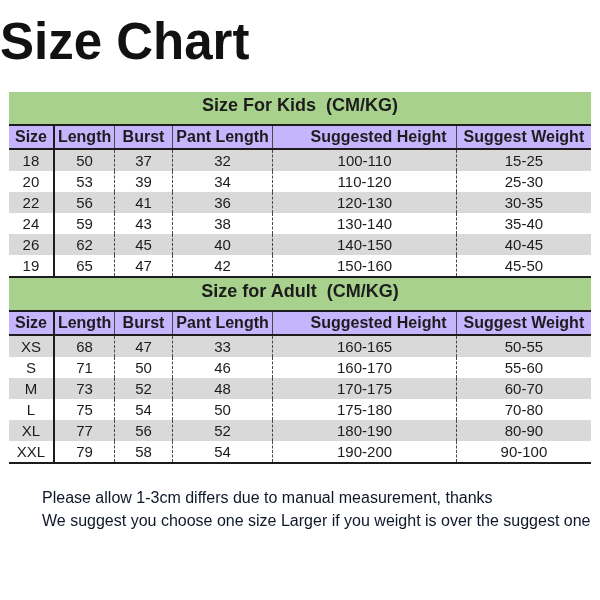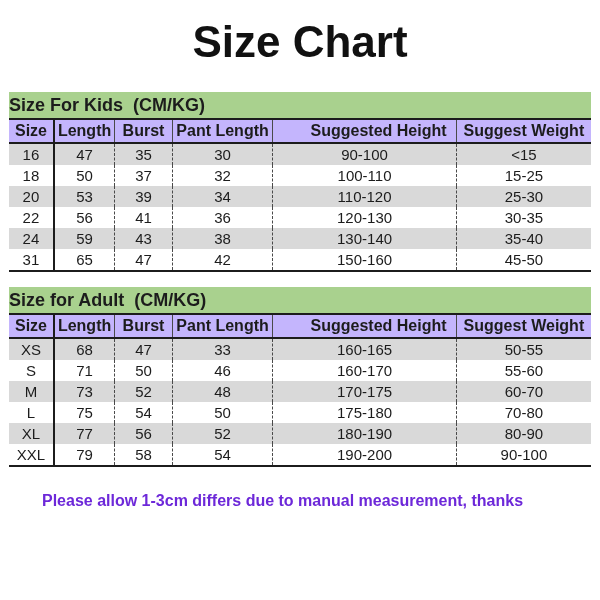--- a/index.html
+++ b/index.html
@@ -13,40 +13,41 @@
     position: relative;
     width: 600px;
     height: 600px;
     background: #ffffff;
     overflow: hidden;
   }
   .page-title {
     margin: 0;
     padding-top: 14px;
     height: 62px;
-    text-align: center;
-    font-size: 44px;
+    text-align: left;
+    font-size: 51px;
     line-height: 56px;
     font-weight: bold;
     letter-spacing: 0px;
     color: #111111;
   }
   .section-bar {
     width: 582px;
-    height: 26px;
+    height: 32px;
     margin: 0 auto;
     background: #a9d18e;
+    text-align: center;
     font-size: 18px;
     line-height: 26px;
     font-weight: bold;
     color: #1c1c1c;
     white-space: pre;
   }
   .kids-bar { margin-top: 16px; }
-  .adult-bar { margin-top: 15px; }
+  .adult-bar { }
   table.size-table {
     width: 582px;
     margin: 0 auto;
     border-collapse: collapse;
     table-layout: fixed;
   }
   table.size-table thead tr {
     border-top: 2px solid #1c1c1c;
     border-bottom: 2px solid #1c1c1c;
   }
@@ -81,22 +82,21 @@
   table.size-table th:nth-child(4) { width: 18.1%; margin-left: 24px; }
   table.size-table th:nth-child(5) { width: 28.4%; padding-left: 28px; }
   table.size-table th:nth-child(6) { width: 24.4%; }
   .notes {
     margin: 22px 0 0 42px;
   }
   .notes p {
     margin: 0;
     font-size: 16px;
     line-height: 23px;
-    color: #6d28d9;
-    font-weight: bold;
+    color: #0f172a;
   }
 </style>
 </head>
 <body>
 
 <div class="page">
 
   <h1 class="page-title">Size Chart</h1>
 
   <section>
@@ -107,28 +107,20 @@
             <th>Size</th>
             <th>Length</th>
             <th>Burst</th>
             <th>Pant Length</th>
             <th>Suggested Height</th>
             <th>Suggest Weight</th>
           </tr>
         </thead>
         <tbody>
           <tr>
-            <td>16</td>
-            <td>47</td>
-            <td>35</td>
-            <td>30</td>
-            <td>90-100</td>
-            <td>&lt;15</td>
-          </tr>
-          <tr>
             <td>18</td>
             <td>50</td>
             <td>37</td>
             <td>32</td>
             <td>100-110</td>
             <td>15-25</td>
           </tr>
           <tr>
             <td>20</td>
             <td>53</td>
@@ -147,21 +139,29 @@
           </tr>
           <tr>
             <td>24</td>
             <td>59</td>
             <td>43</td>
             <td>38</td>
             <td>130-140</td>
             <td>35-40</td>
           </tr>
           <tr>
-            <td>31</td>
+            <td>26</td>
+            <td>62</td>
+            <td>45</td>
+            <td>40</td>
+            <td>140-150</td>
+            <td>40-45</td>
+          </tr>
+          <tr>
+            <td>19</td>
             <td>65</td>
             <td>47</td>
             <td>42</td>
             <td>150-160</td>
             <td>45-50</td>
           </tr>
         </tbody>
       </table>
   </section>
 
@@ -226,15 +226,16 @@
             <td>54</td>
             <td>190-200</td>
             <td>90-100</td>
           </tr>
         </tbody>
       </table>
   </section>
 
   <div class="notes">
     <p>Please allow 1-3cm differs due to manual measurement, thanks</p>
+    <p>We suggest you choose one size Larger if you weight is over the suggest one</p>
   </div>
 
 </div>
 
 </body></html>

